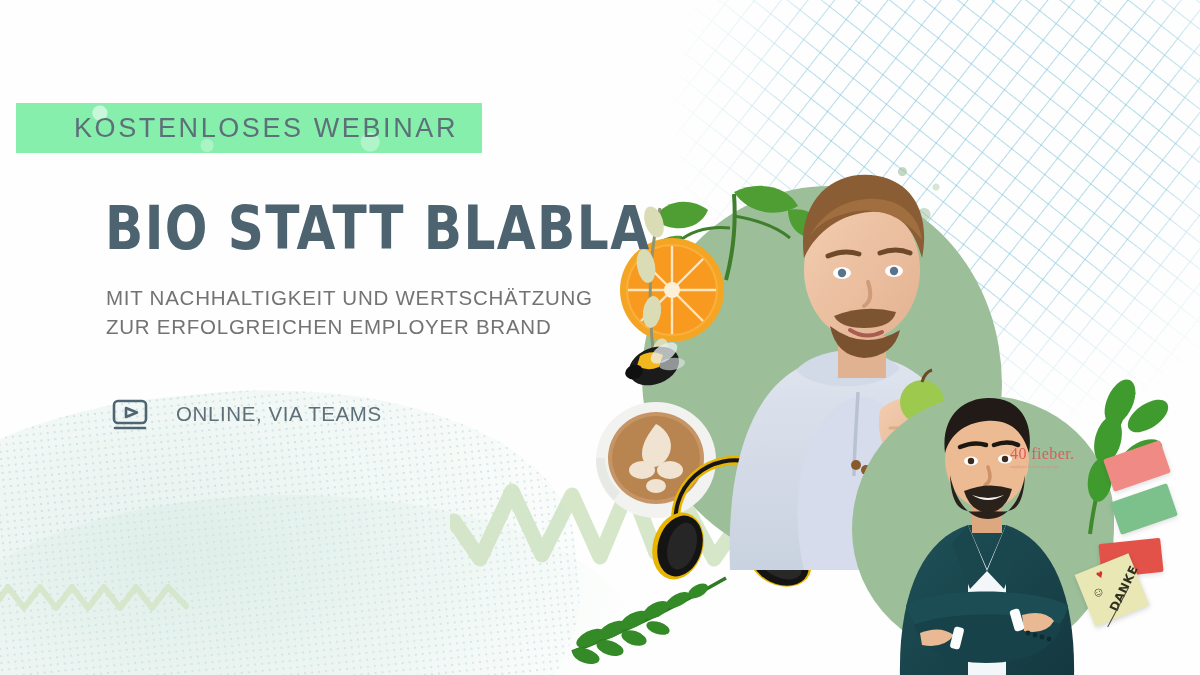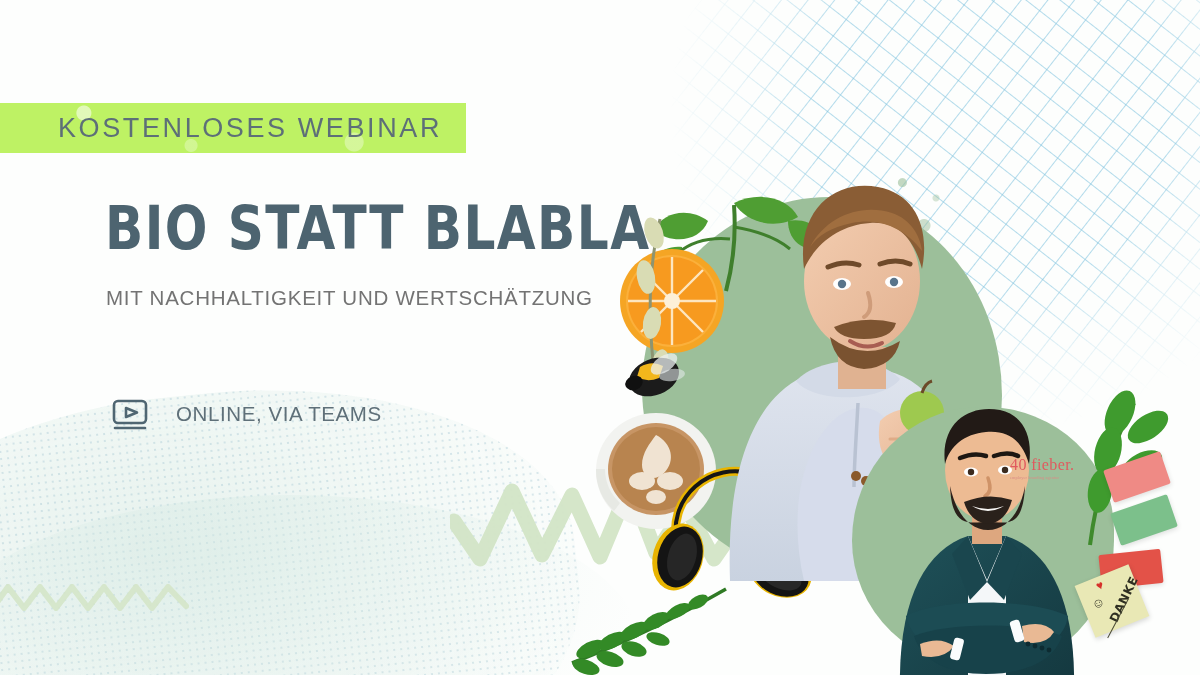--- a/index.html
+++ b/index.html
@@ -35,22 +35,22 @@
       linear-gradient(to bottom, rgba(126,194,222,.62) 1px, transparent 1px);
     background-size:21px 21px;
     transform:rotate(38deg);
     -webkit-mask-image:radial-gradient(ellipse 52% 52% at 48% 55%, #000 55%, rgba(0,0,0,.35) 78%, transparent 100%);
     mask-image:radial-gradient(ellipse 52% 52% at 48% 55%, #000 55%, rgba(0,0,0,.35) 78%, transparent 100%);
     opacity:.95;
   }
 
   
   .ribbon {
-    position:absolute; left:0; top:103px; width:466px; height:50px;
-    background:#bef264;
+    position:absolute; left:16px; top:103px; width:466px; height:50px;
+    background:#86efac;
     display:flex; align-items:center; justify-content:flex-end;
     padding-right:24px;
   }
   .ribbon::after{
     content:""; position:absolute; inset:0;
     background:
       radial-gradient(circle at 18% 20%, rgba(255,255,255,.55) 0 7px, transparent 8px),
       radial-gradient(circle at 76% 78%, rgba(255,255,255,.35) 0 9px, transparent 10px),
       radial-gradient(circle at 41% 85%, rgba(255,255,255,.30) 0 6px, transparent 7px);
     pointer-events:none;
@@ -84,21 +84,21 @@
   .info-text{
     font-size:20.5px; font-weight:300; letter-spacing:.6px;
     color:#5f7079; line-height:1.42; white-space:nowrap;
   }
 
   
   .zigzag-big{ position:absolute; left:450px; top:455px; width:310px; height:120px; opacity:.95; }
   .zigzag-small{ position:absolute; left:-10px; top:578px; width:215px; height:38px; opacity:.9; }
 
   
-  .collage{ position:absolute; right:0; top:15px; width:620px; height:485px; }
+  .collage{ position:absolute; right:0; top:4px; width:620px; height:485px; }
 
   .blob-main{
     position:absolute; left:62px; top:182px; width:360px; height:382px;
     background:#9cbf9a;
     border-radius:52% 48% 46% 54% / 50% 52% 48% 50%;
   }
   .blob-main::after{
     content:""; position:absolute; right:-16px; bottom:8px; width:70px; height:60px;
     background:#9cbf9a; border-radius:48% 52% 40% 60%;
   }
@@ -423,20 +423,21 @@
   </div>
 
   <div class="ribbon">
     <span class="ribbon-text">KOSTENLOSES WEBINAR</span>
   </div>
 
   <div class="headline">BIO STATT BLABLA</div>
 
   <div class="subtitle">
     <div>MIT NACHHALTIGKEIT UND WERTSCHÄTZUNG</div>
+    <div>ZUR ERFOLGREICHEN EMPLOYER BRAND</div>
   </div>
 
   <div class="info">
 
 
     <div class="info-row">
       <span class="info-icon">
         <svg width="42" height="42" viewBox="0 0 42 42">
           <rect x="5" y="8" width="32" height="22" rx="4" fill="none" stroke="#4f6672" stroke-width="2.6"></rect>
           <path d="M17 15 L28 19.5 L17 24 Z" fill="none" stroke="#4f6672" stroke-width="2.6" stroke-linejoin="round"></path>

